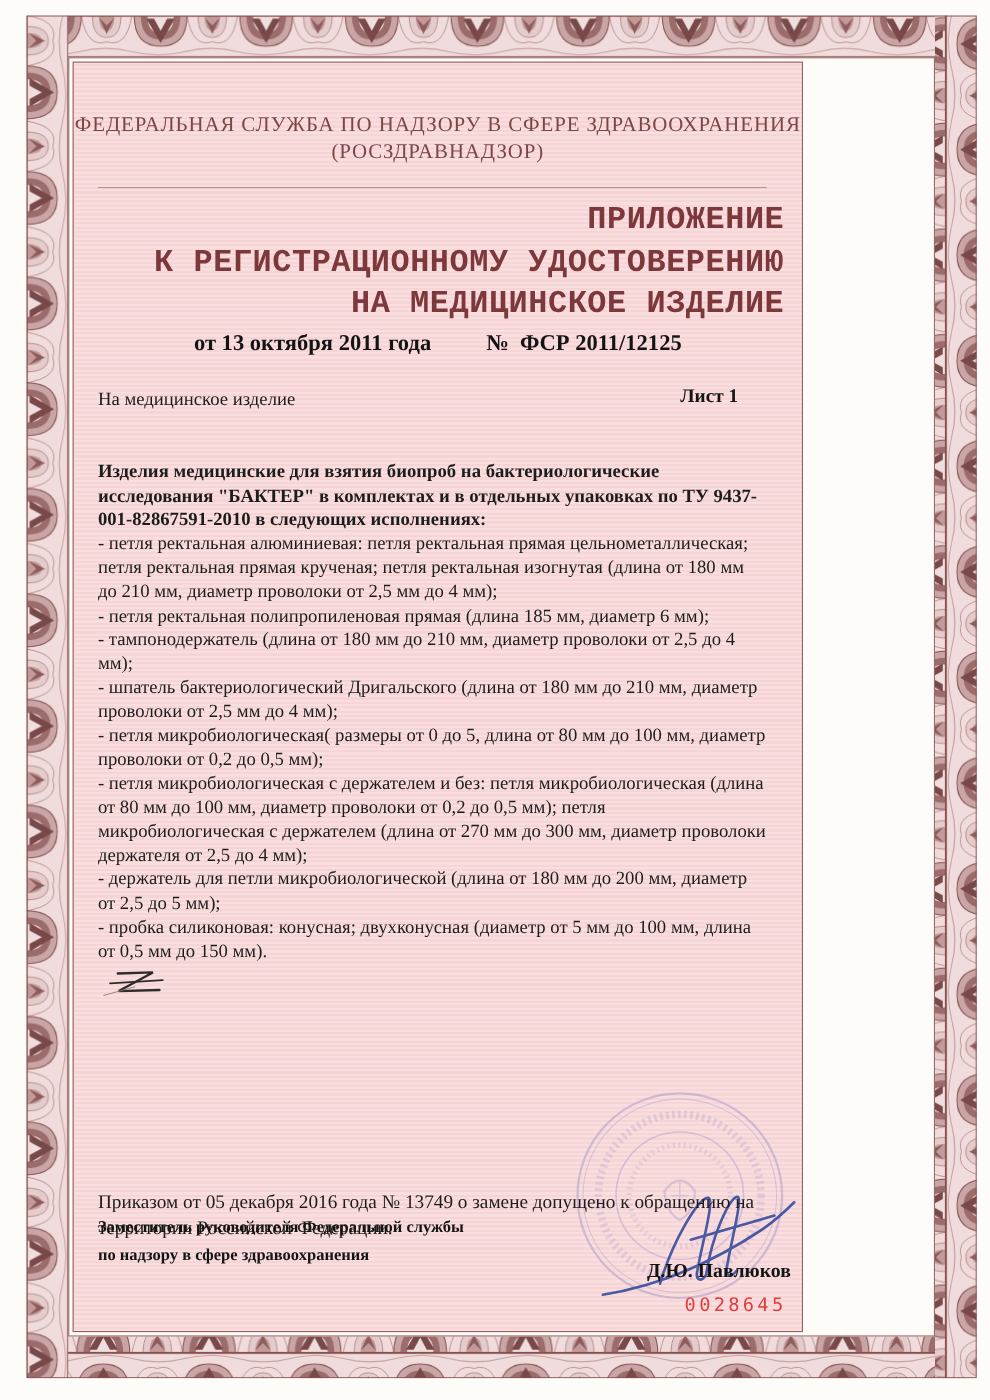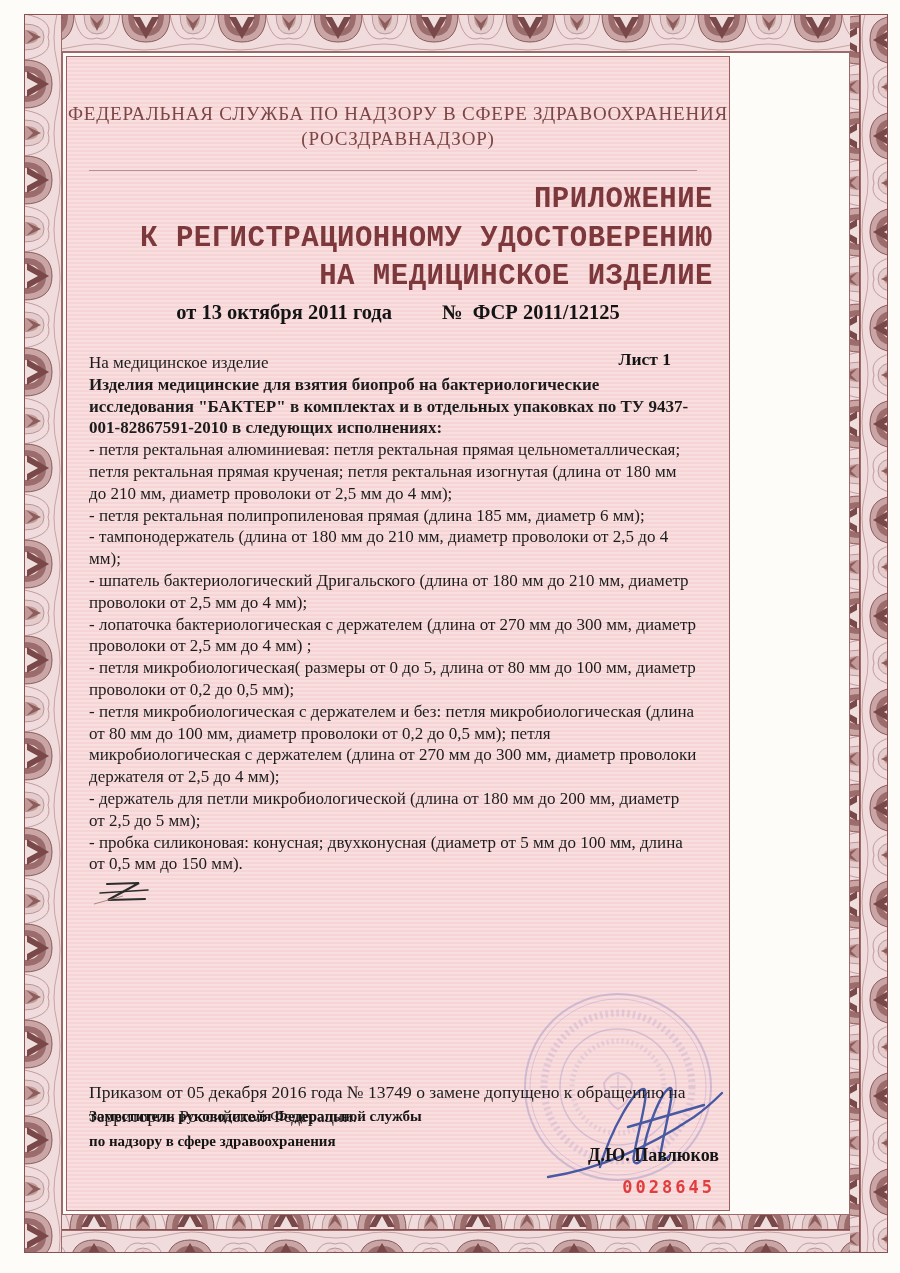--- a/index.html
+++ b/index.html
@@ -50,41 +50,41 @@
   .date-row .num{white-space:pre;}
   .sheet{
     position:absolute;right:58px;top:272px;
     color:#141414;font-weight:bold;font-size:17.5px;margin-top:20px;
   }
   .body-text{
     position:absolute;left:22px;right:32px;top:295px;
     color:#1c1c1c;font-size:17px;line-height:21.8px;
   }
   .body-text p{margin:0;}
-  .body-text .b{font-weight:bold;}
+  .body-text .b{font-weight:bold;margin-top:44px;}
   .endmark{display:block;margin:3px 0 0 4px;}
   .footer-note{
     position:absolute;left:22px;top:995px;max-width:700px;
     color:#1c1c1c;font-size:17.5px;line-height:24px;margin-top:28px;
   }
   .signer{
     position:absolute;left:22px;top:1047px;
     color:#141414;font-weight:bold;font-size:15px;line-height:24.5px;
   }
   .signer-name{
     position:absolute;right:10px;top:1088px;
     color:#141414;font-weight:bold;font-size:18px;
   }
   .stamp{position:absolute;left:451px;top:930px;pointer-events:none;}
   .signature{position:absolute;left:475px;top:1006px;pointer-events:none;}
   .serial{
     position:absolute;right:14px;top:1120px;
     color:#e23c3c;
     font-family:"DejaVu Sans Mono", monospace;
-    font-size:17px;letter-spacing:3px;font-weight:bold;
+    font-size:17px;letter-spacing:3px;
   }
 </style>
 </head>
 <body>
 
 <div class="certificate">
 
   <svg class="border-art" width="864" height="1239" viewBox="0 0 864 1239" xmlns="http://www.w3.org/2000/svg">
     <defs>
       <g id="motif">
@@ -144,21 +144,20 @@
 
     <div class="sheet">Лист 1</div>
 
     <div class="body-text">
       <p>На медицинское изделие</p>
       <p class="b">Изделия медицинские для взятия биопроб на бактериологические исследования "БАКТЕР" в комплектах и в отдельных упаковках по ТУ 9437-001-82867591-2010 в следующих исполнениях:</p>
       <p>- петля ректальная алюминиевая: петля ректальная прямая цельнометаллическая; петля ректальная прямая крученая; петля ректальная изогнутая (длина от 180 мм до 210 мм, диаметр проволоки от 2,5 мм до 4 мм);</p>
       <p>- петля ректальная полипропиленовая прямая (длина 185 мм, диаметр 6 мм);</p>
       <p>- тампонодержатель (длина от 180 мм до 210 мм, диаметр проволоки от 2,5 до 4 мм);</p>
       <p>- шпатель бактериологический Дригальского (длина от 180 мм до 210 мм, диаметр проволоки от 2,5 мм до 4 мм);</p>
-      <p>- лопаточка бактериологическая с держателем (длина от 270 мм до 300 мм, диаметр проволоки от 2,5 мм до 4 мм) ;</p>
       <p>- петля микробиологическая( размеры от 0 до 5, длина от 80 мм до 100 мм, диаметр проволоки от 0,2 до 0,5 мм);</p>
       <p>- петля микробиологическая с держателем и без: петля микробиологическая (длина от 80 мм до 100 мм, диаметр проволоки от 0,2 до 0,5 мм); петля микробиологическая с держателем (длина от 270 мм до 300 мм, диаметр проволоки держателя от 2,5 до 4 мм);</p>
       <p>- держатель для петли микробиологической (длина от 180 мм до 200 мм, диаметр от 2,5 до 5 мм);</p>
       <p>- пробка силиконовая: конусная; двухконусная (диаметр от 5 мм до 100 мм, длина от 0,5 мм до 150 мм).</p>
       <svg class="endmark" width="90" height="28" viewBox="0 0 90 28" xmlns="http://www.w3.org/2000/svg">
         <path d="M14,6 L46,5 L15,22 L52,21" stroke="#2c2c2c" stroke-width="2.1" fill="none" stroke-linecap="round"></path>
         <path d="M7,15 L55,12" stroke="#2c2c2c" stroke-width="1.6" fill="none" stroke-linecap="round"></path>
         <path d="M1,26 L30,18" stroke="#9a7272" stroke-width="0.8" fill="none"></path>
       </svg>
     </div>

